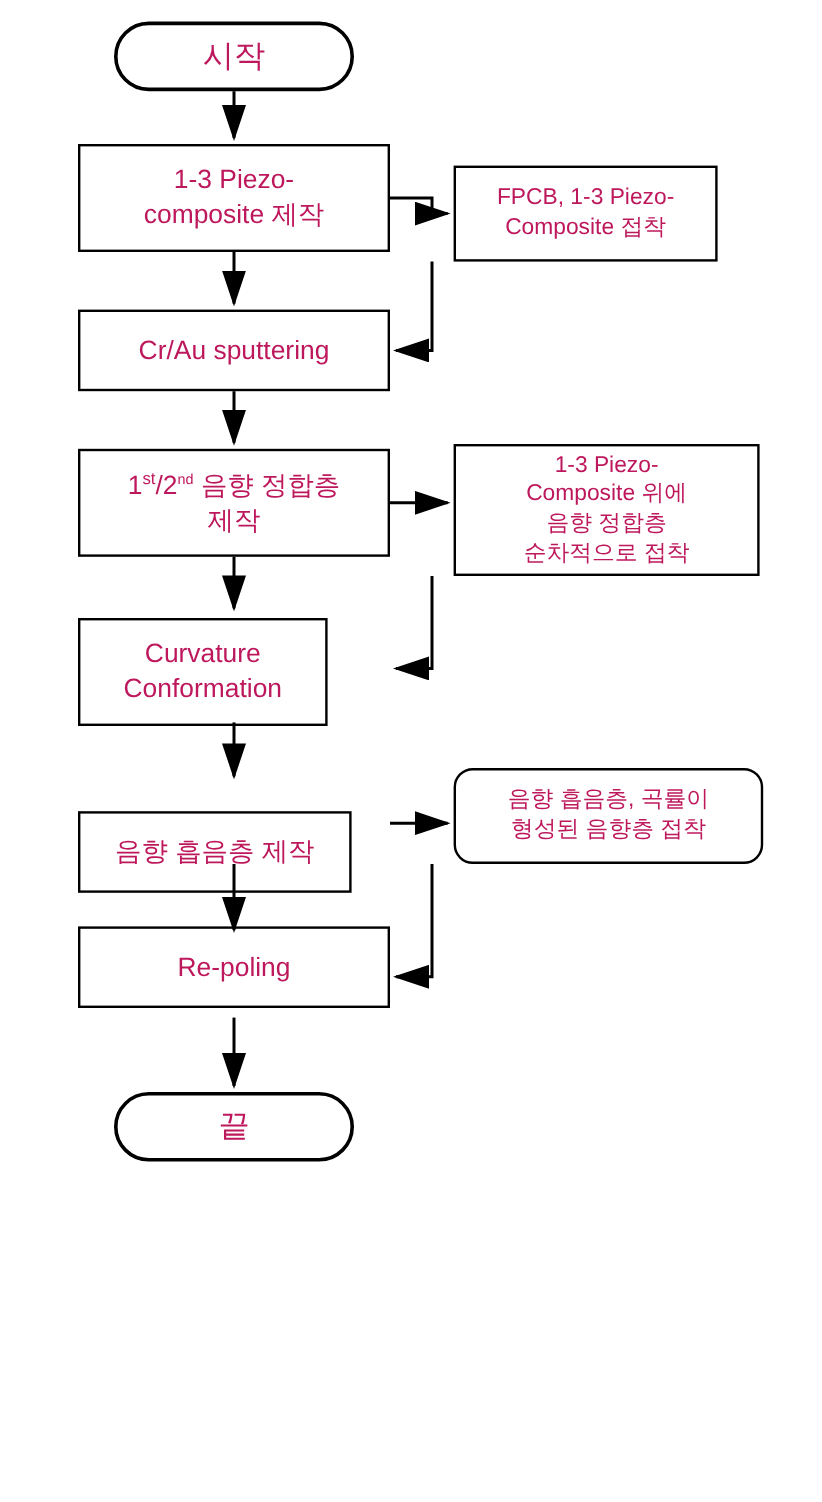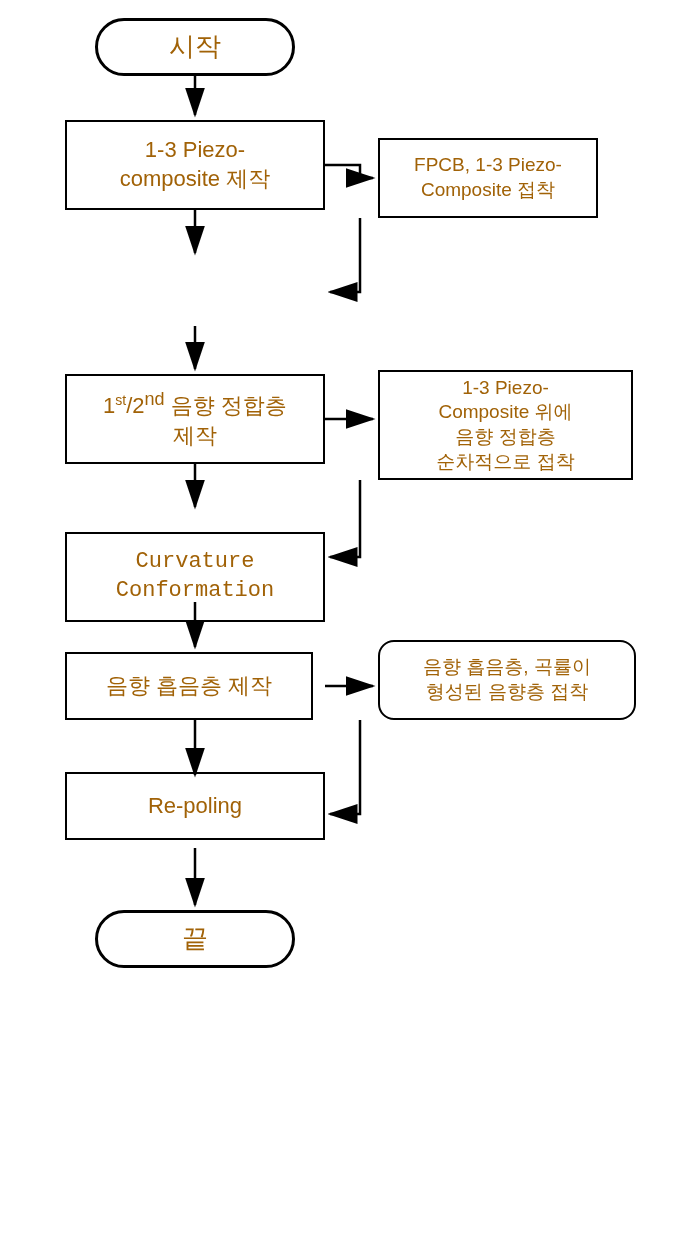--- a/index.html
+++ b/index.html
@@ -30,21 +30,21 @@
     .node {
       position: absolute;
       display: flex;
       align-items: center;
       justify-content: center;
       text-align: center;
       font-size: 22px;
       font-weight: 500;
       line-height: 1.3;
       background: #ffffff;
-      color: #a16207;
+      color: #be185d;
     }
 
     .node-rounded {
       border: 3px solid #000000;
       border-radius: 40px;
     }
 
     .node-rect {
       border: 2.5px solid #000000;
       border-radius: 0;
@@ -56,35 +56,36 @@
 <div class="flowchart-container">
 
   <div class="node node-rounded" style="left: 95px; top: 18px; width: 200px; height: 58px; font-size: 26px;">시작</div>
 
   <div class="node node-rect" style="left: 65px; top: 120px; width: 260px; height: 90px; font-size: 22px; white-space: pre-line;">1-3 Piezo-
 composite 제작</div>
 
   <div class="node node-rect" style="left: 378px; top: 138px; width: 220px; height: 80px; font-size: 19px; white-space: pre-line;">FPCB, 1-3 Piezo-
 Composite 접착</div>
 
+  <div class="node node-rect" style="left: 65px; top: 258px; width: 260px; height: 68px; font-size: 22px;">Cr/Au sputtering</div>
 
   <div class="node node-rect" style="left: 65px; top: 374px; width: 260px; height: 90px; font-size: 22px; display: flex; align-items: center; justify-content: center; text-align: center; border: 2.5px solid #000; background: #fff; position: absolute;">
-    <span style="white-space: pre-line; line-height: 1.35;">1<sup style="font-size:14px;">st</sup>/2<sup style="font-size:18px;">nd</sup> 음향 정합층
+    <span style="white-space: pre-line; line-height: 1.35;">1<sup style="font-size:14px;">st</sup>/2<sup style="font-size:12px;">nd</sup> 음향 정합층
 제작</span>
   </div>
 
   <div class="node node-rect" style="left: 378px; top: 370px; width: 255px; height: 110px; font-size: 19px; white-space: pre-line;">1-3 Piezo-
 Composite 위에
 음향 정합층
 순차적으로 접착</div>
 
-  <div class="node node-rect" style="left: 65px; top: 532px; width: 260px; height: 90px; font-size: 22px; white-space: pre-line; font-family: Liberation Mono, monospace;">Curvature
+  <div class="node node-rect" style="left: 65px; top: 515px; width: 208px; height: 90px; font-size: 22px; white-space: pre-line;">Curvature
 Conformation</div>
 
-  <div class="node node-rect" style="left: 65px; top: 652px; width: 248px; height: 68px; font-size: 22px;">음향 흡음층 제작</div>
+  <div class="node node-rect" style="left: 65px; top: 676px; width: 228px; height: 68px; font-size: 22px;">음향 흡음층 제작</div>
 
   <div class="node node-rect" style="left: 378px; top: 640px; width: 258px; height: 80px; font-size: 19px; white-space: pre-line; border-radius: 16px;">음향 흡음층, 곡률이
 형성된 음향층 접착</div>
 
   <div class="node node-rect" style="left: 65px; top: 772px; width: 260px; height: 68px; font-size: 22px;">Re-poling</div>
 
   <div class="node node-rounded" style="left: 95px; top: 910px; width: 200px; height: 58px; font-size: 26px;">끝</div>
 
   <svg style="position:absolute;top:0;left:0;width:685px;height:1252px;pointer-events:none;">
     <defs>

